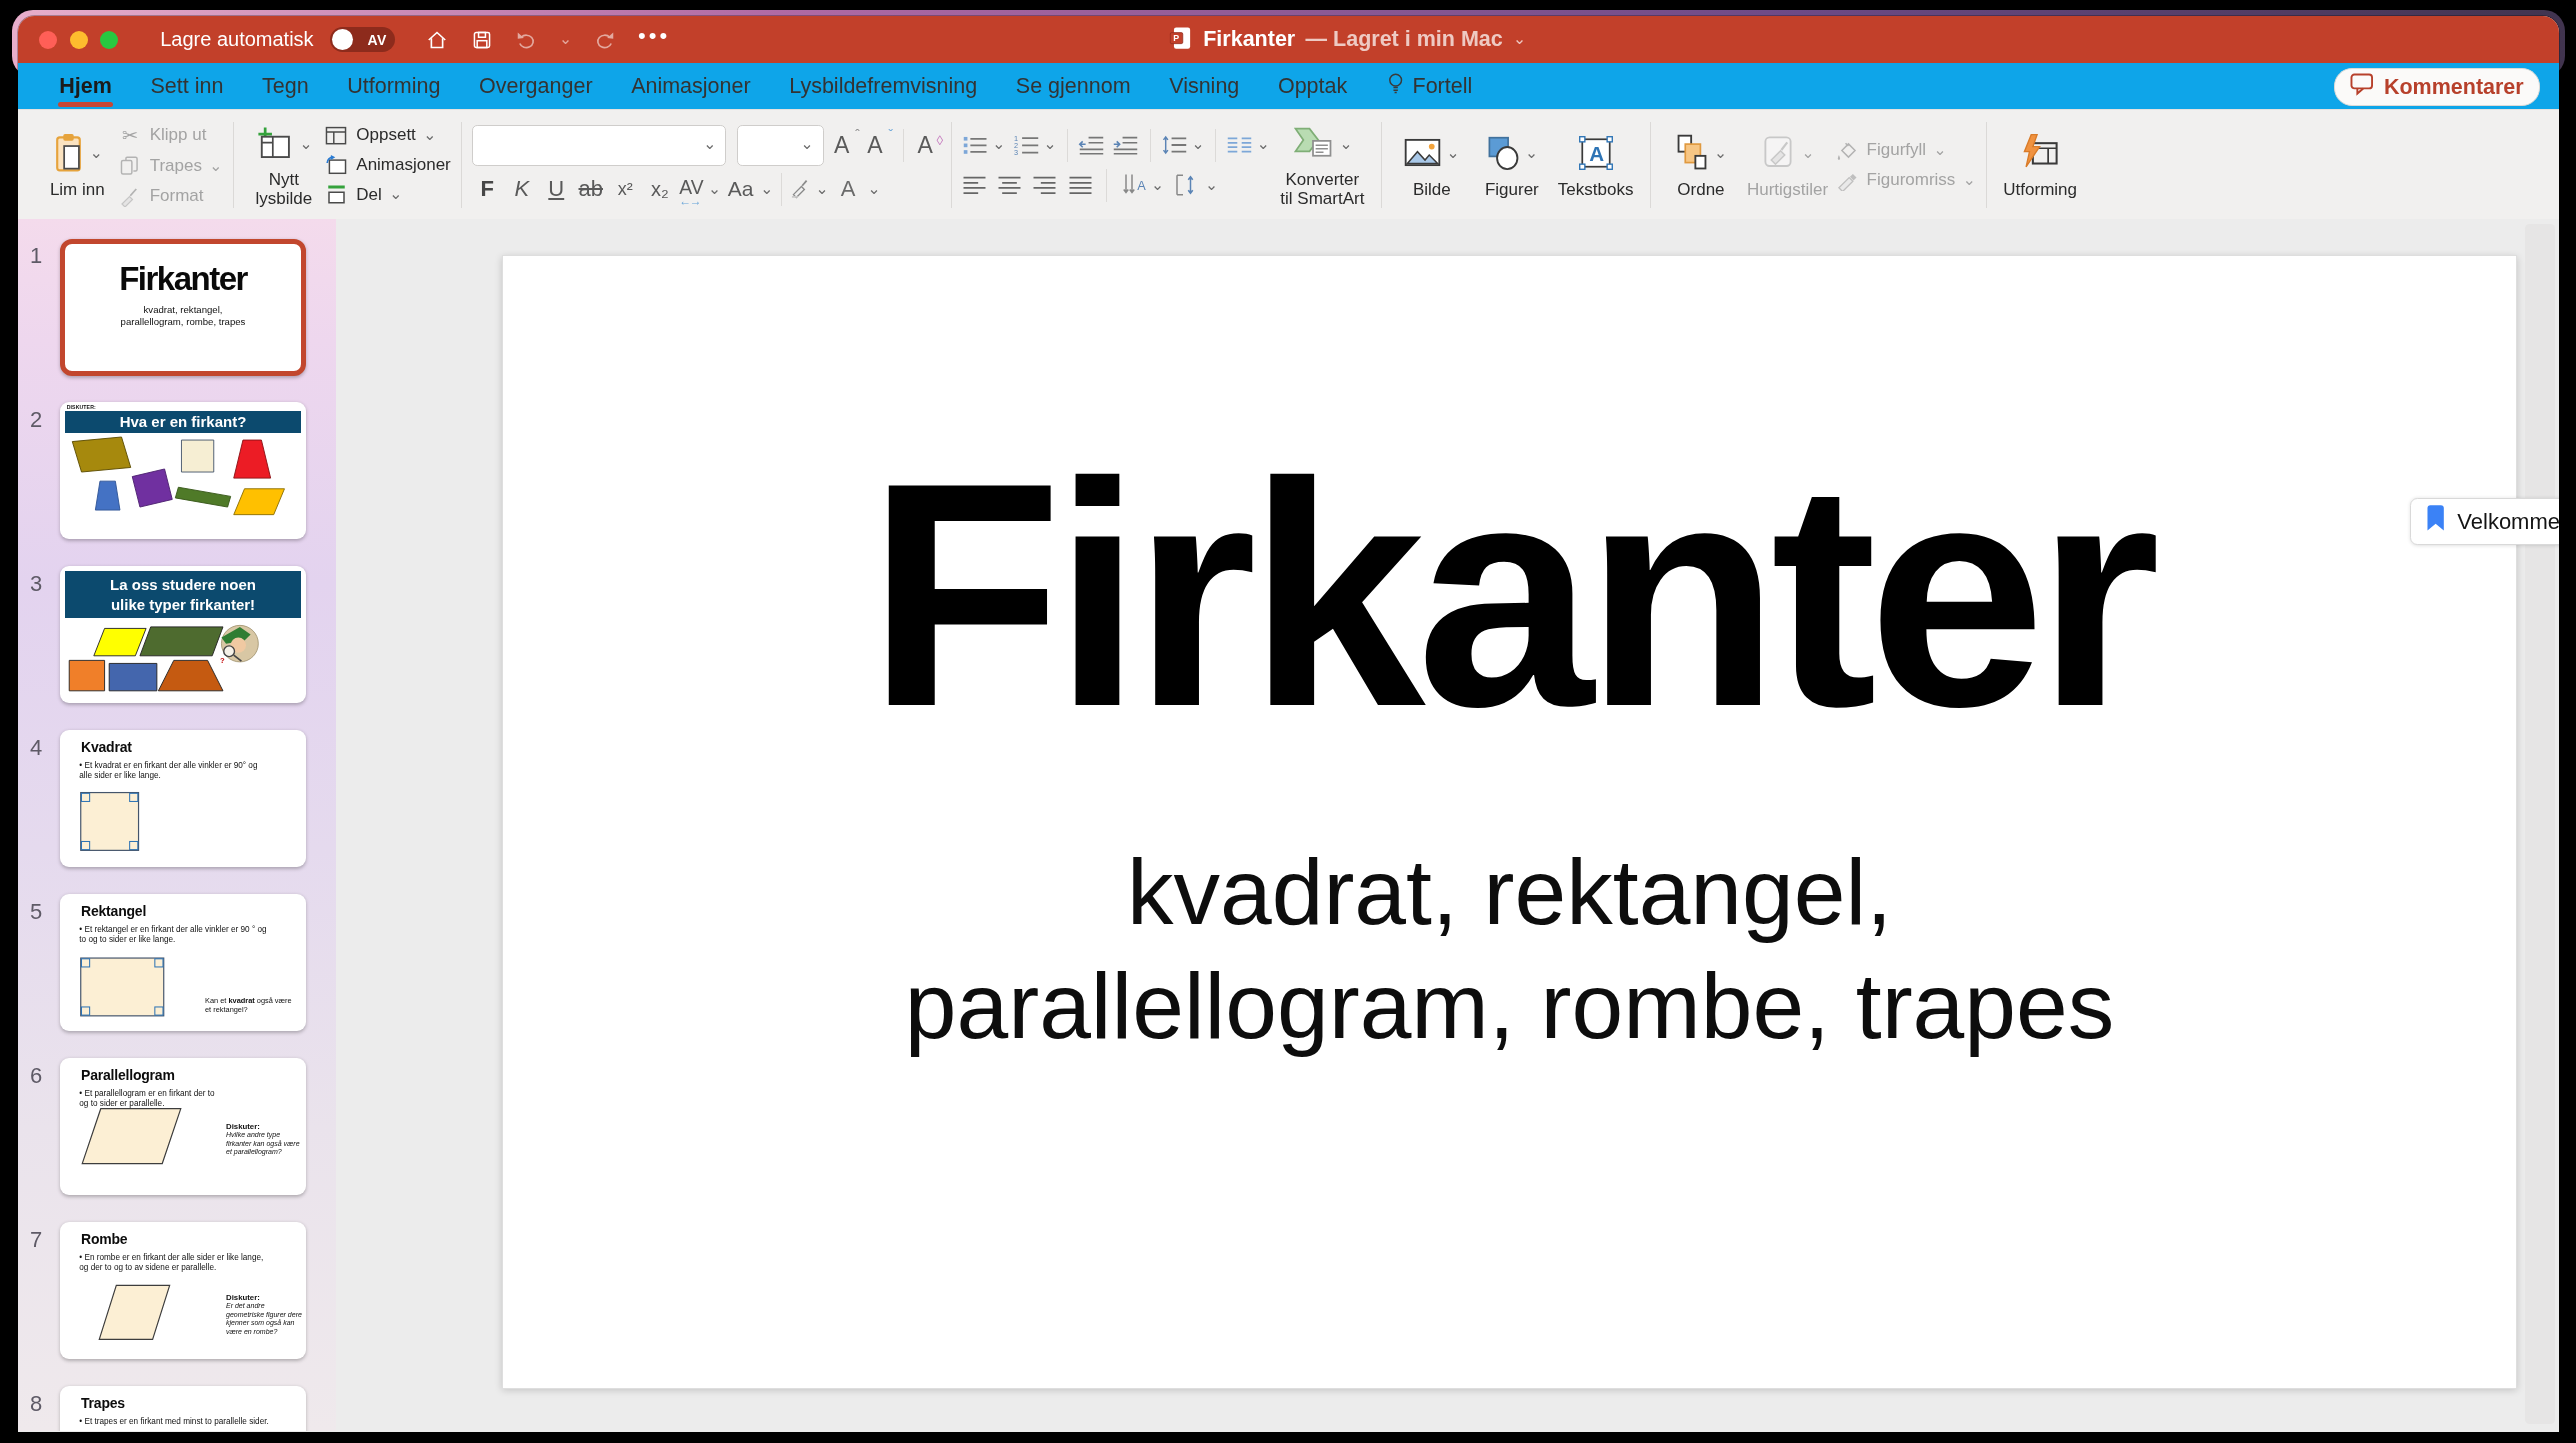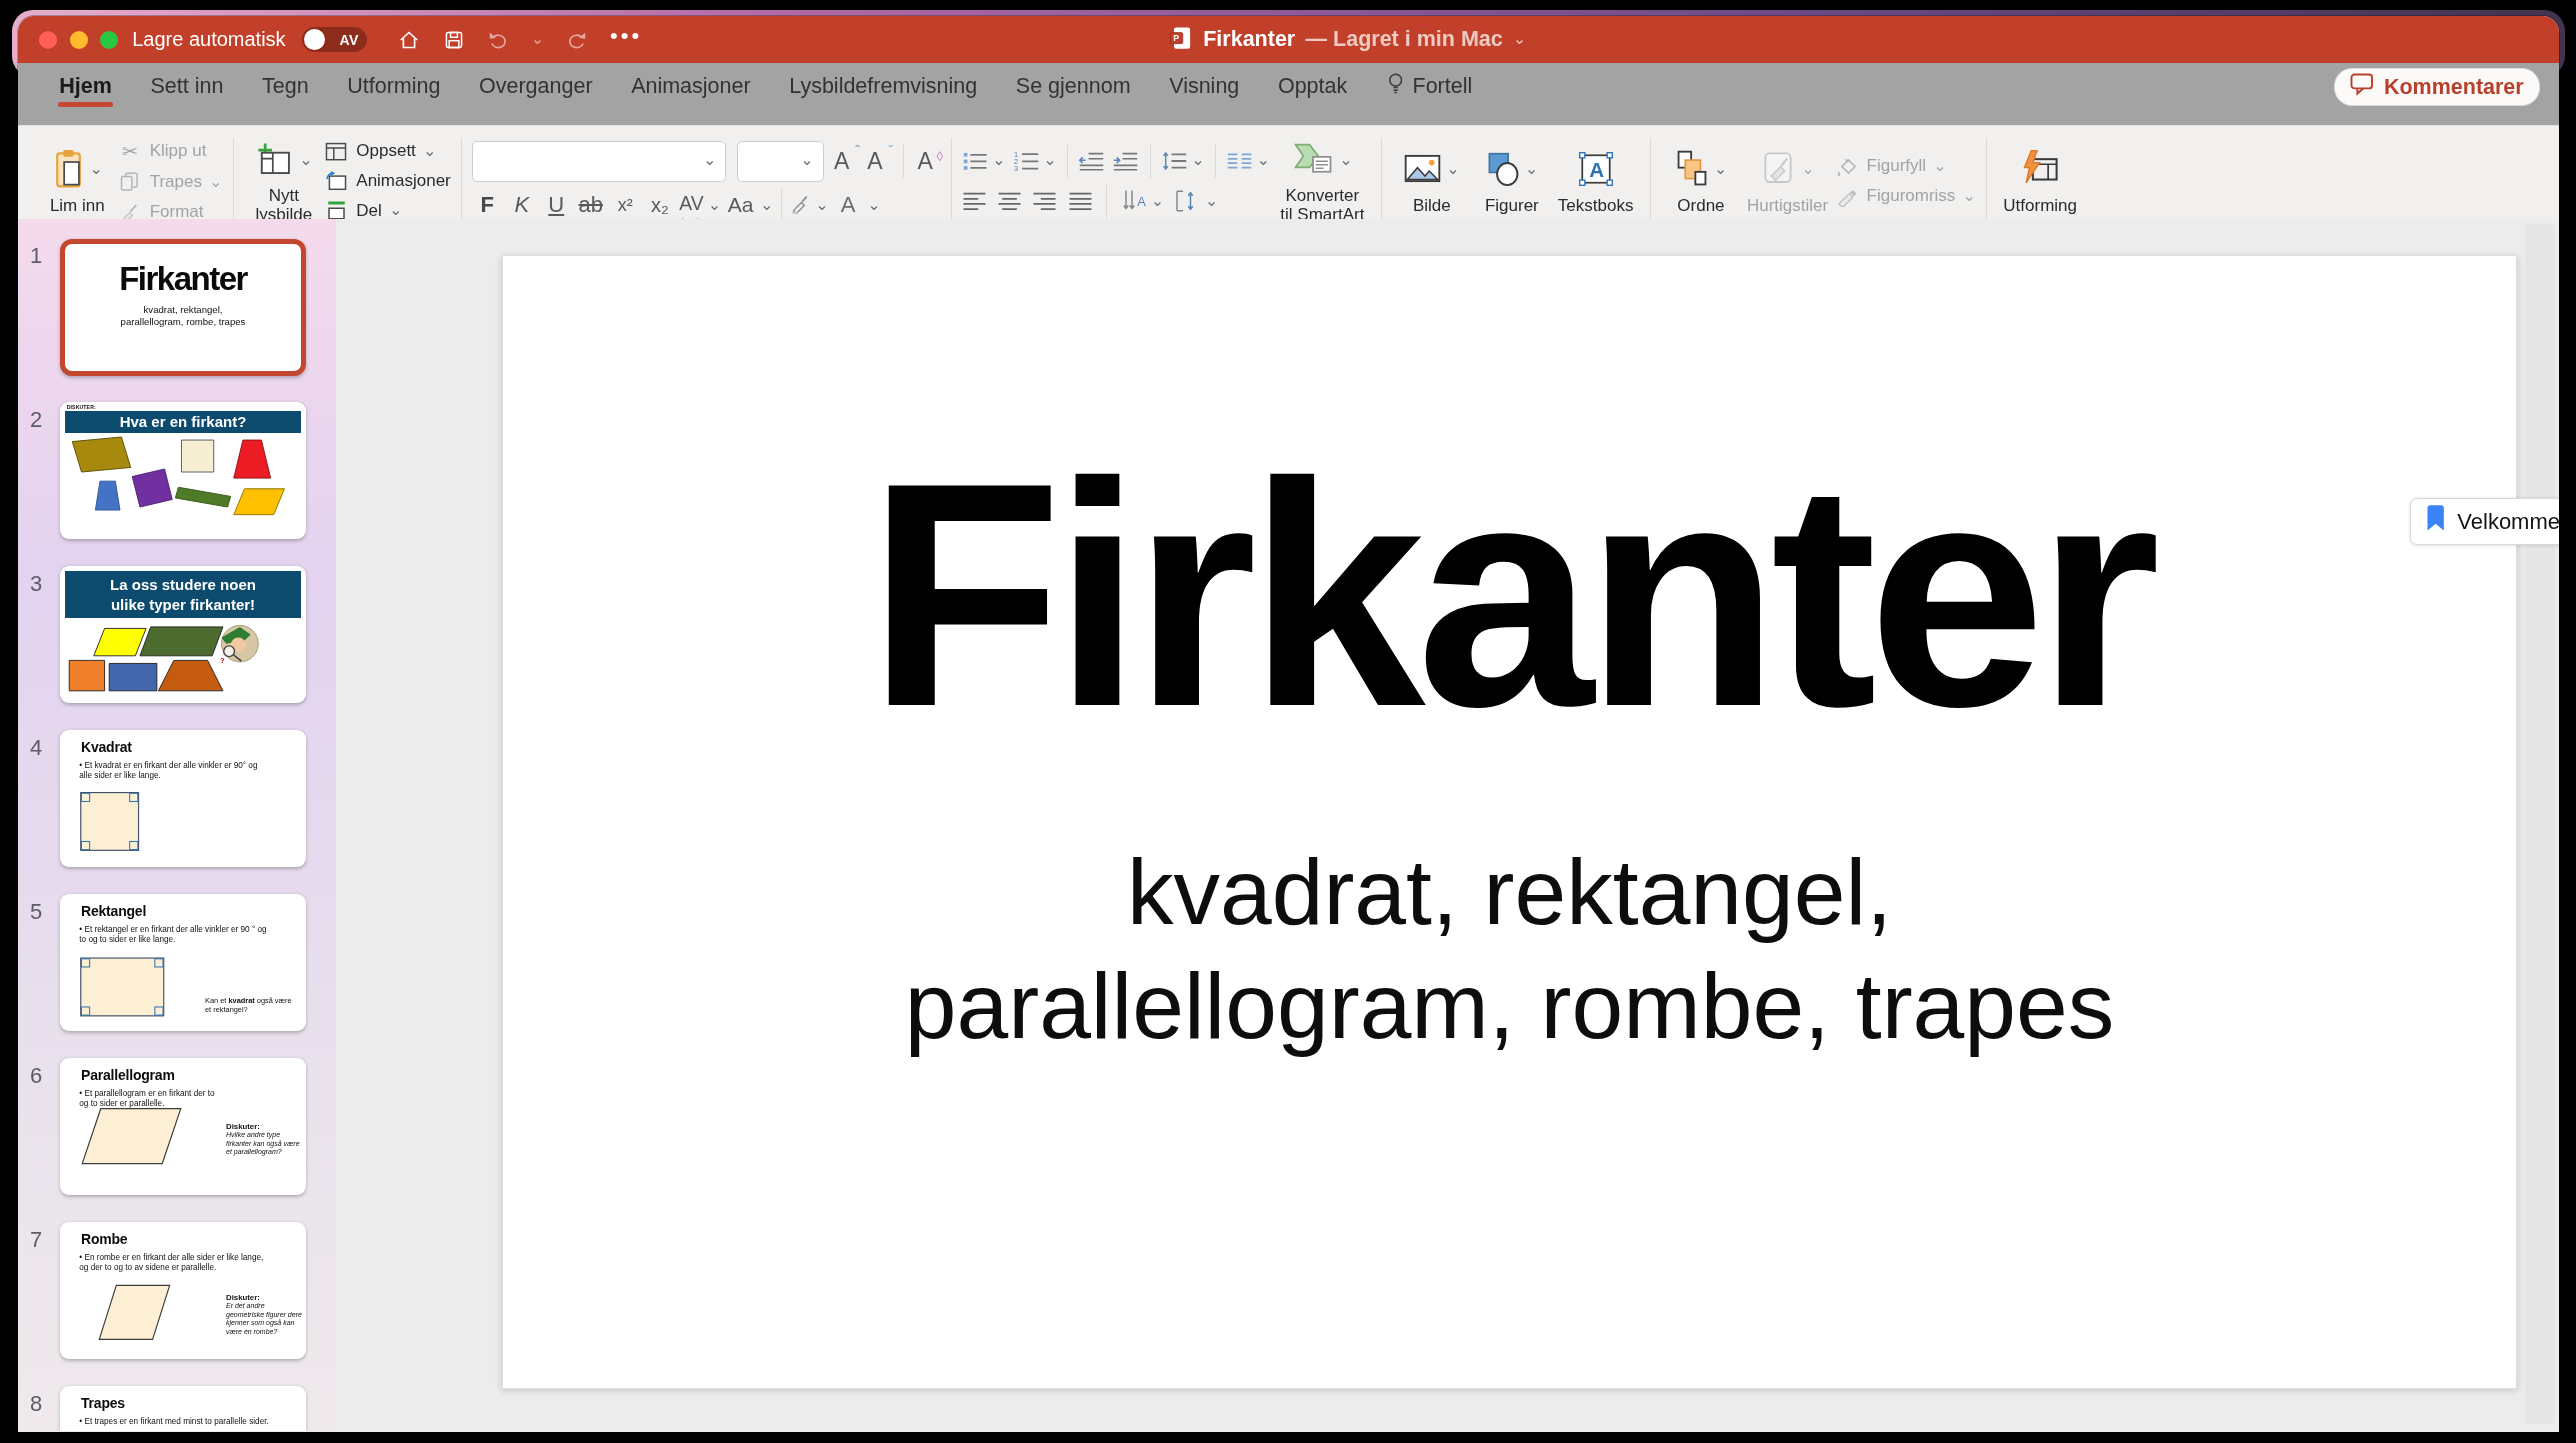--- a/index.html
+++ b/index.html
@@ -8,38 +8,38 @@
   .desktop{position:absolute;left:12px;top:10.4px;width:2553px;height:67px;border-radius:21px;
        background:linear-gradient(90deg,#e7aecb,#b06aa4 30%,#6d4a86 70%,#41344f)}
   .window{position:absolute;left:18px;top:16.3px;width:2541px;height:1416px;border-radius:16.3px 16.3px 0 0;
        overflow:hidden;background:#ececec;box-shadow:0 0 0 0.7px rgba(0,0,0,.35)}
 
   
   .titlebar{height:47px;background:#c2402a;display:flex;align-items:center;padding:0 21px;position:relative}
   .traffic{display:flex;gap:12.6px;align-items:center}
   .tl{width:18px;height:18px;border-radius:50%;display:inline-block}
   .tl.red{background:#ff5f57}.tl.yellow{background:#febc2e}.tl.green{background:#28c840}
-  .autosave-label{margin-left:14px;color:#fff;font-size:20px}
+  .autosave-label{margin-left:42px;color:#fff;font-size:20px}
   .toggle{margin-left:16.3px;width:65px;height:25px;border-radius:12.6px;background:rgba(55,10,5,.38);
        position:relative;display:flex;align-items:center}
   .toggle .knob{position:absolute;left:2.2px;top:2.2px;width:21px;height:21px;border-radius:50%;background:#fff}
   .toggle .av{position:absolute;right:8.2px;color:#fff;font-size:14px;font-weight:700;letter-spacing:0.4px}
   .tb-btns{margin-left:30px;display:flex;align-items:center;gap:22px}
   .tb-btns svg{display:block}
   .dim{opacity:.55}
   .tb-ellipsis{color:#fff;font-size:22px;letter-spacing:3px;line-height:1;padding-bottom:7.4px}
   .tb-title{position:absolute;left:50%;transform:translateX(calc(-50% + 59px));display:flex;align-items:center;gap:10.4px;white-space:nowrap}
   .tb-title .doc{color:#fff;font-size:21.5px;font-weight:700}
   .tb-title .status{color:rgba(255,255,255,.72);font-size:21.5px;font-weight:600}
   .chev{font-family:"DejaVu Sans",sans-serif;color:#6b6b6b;font-size:15.6px;line-height:1}
   .tb-title .chev{color:rgba(255,255,255,.72)}
 
   
-  .menubar{height:46px;background:#a3a3a3;border-bottom:0.7px solid #e4e2e0;display:flex;align-items:center;
-       padding:0 0 16px 22px;position:relative}
+  .menubar{height:46px;background:#0ea5e9;border-bottom:0.7px solid #e4e2e0;display:flex;align-items:center;
+       padding:0 0 0 22px;position:relative}
   .tabs{display:flex;height:100%}
   .tab{padding:0 19.3px;display:flex;align-items:center;gap:7.4px;font-size:21.5px;color:#333;position:relative;cursor:default}
   .tab.active{font-weight:700;color:#1b1b1b}
   .tab.active::after{content:"";position:absolute;left:18px;right:18px;bottom:2.2px;height:5.2px;border-radius:3px;background:#c74634}
   .comments-btn{position:absolute;right:19.3px;top:5.2px;height:36px;background:#fbfaf9;border:0.7px solid #dcdad7;
        border-radius:18px;display:flex;align-items:center;gap:9px;padding:0 15px;color:#b7402b;font-size:21.5px;font-weight:700}
 
   
   .ribbon{height:110px;background:#f1f0ef;border-bottom:1.5px solid #d5d3d1;display:flex;align-items:center;padding:0 7.4px 0 19.3px}
   .rdiv{width:0.7px;background:#dbd9d7;height:86px;margin:0 10.4px;flex:none}

